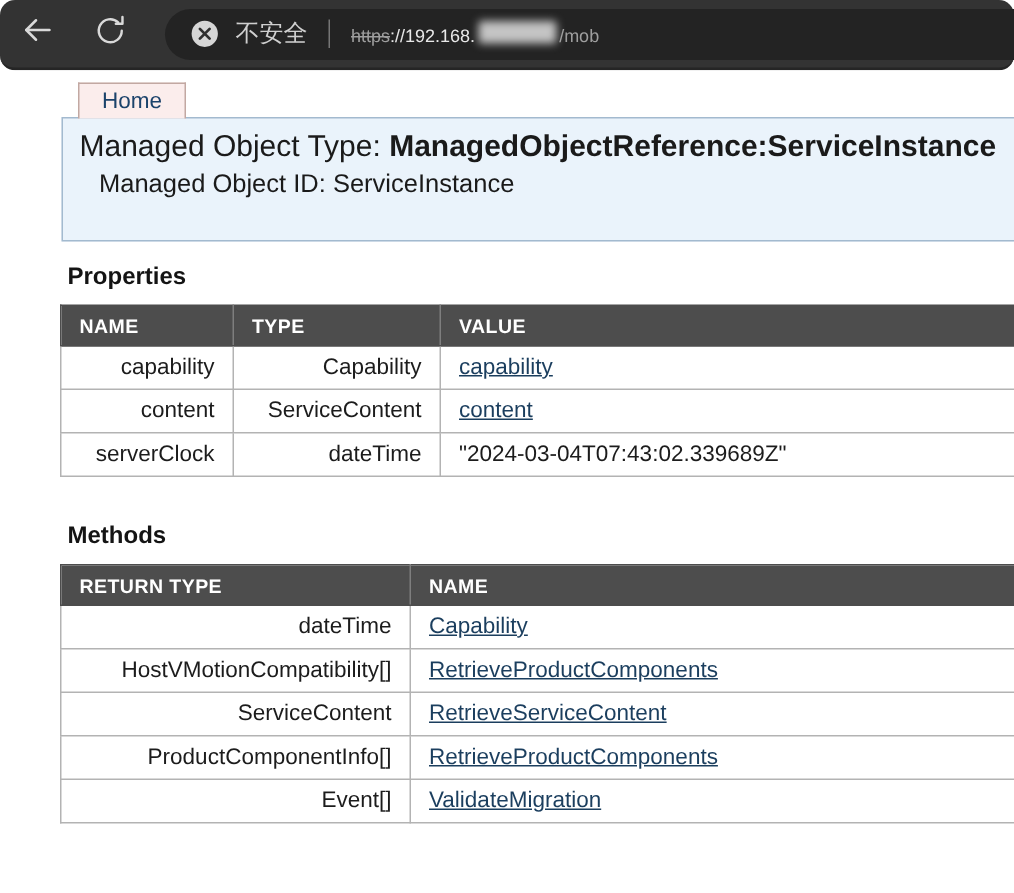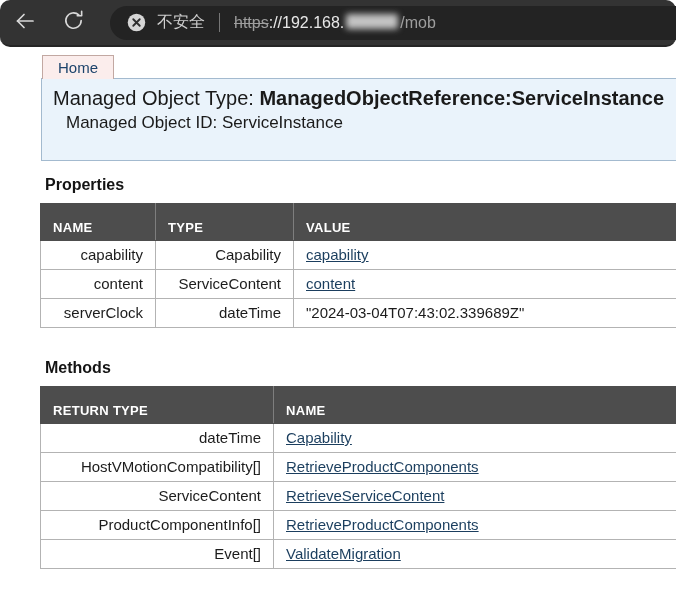--- a/index.html
+++ b/index.html
@@ -41,41 +41,41 @@
     white-space: nowrap;
   }
   .sec-icon { flex: 0 0 auto; margin-right: 10px; display: flex; }
   .sec-label { color: #cfcfcf; font-size: 16px; }
   .addr-sep {
     display: inline-block;
     width: 1px; height: 19px;
     background: #767676;
     margin: 0 14px;
   }
-  .url { font-size: 16px; color: #e8e8e8; }
+  .url { font-size: 12px; color: #e8e8e8; }
   .url .scheme { color: #9e9e9e; text-decoration: line-through; }
   .url .host { color: #e8e8e8; }
   .url .path { color: #9e9e9e; }
   .redacted {
     display: inline-block;
     width: 52px; height: 15px;
     background: #c4c4c4;
     filter: blur(3px);
     border-radius: 2px;
     vertical-align: -1px;
     margin: 0 2px;
   }
 
   
   .page { padding-top: 8px; background: #fff; }
   .content { margin-left: 40px; width: 1100px; }
 
   .tab {
     display: inline-block;
-    margin-left: 2px;
+    margin-left: 12px;
     padding: 3px 15px 3px 15px;
     background: #fbedec;
     border: 1px solid #c2a8a2;
     border-bottom: none;
     font-size: 15px;
     color: #1c436b;
     position: relative;
     z-index: 2;
     cursor: pointer;
   }
@@ -110,21 +110,21 @@
     table-layout: fixed;
     width: 1000px;
   }
   table.mob th {
     background: #4d4d4d;
     color: #ffffff;
     font-size: 13px;
     font-weight: bold;
     letter-spacing: 0.3px;
     text-align: left;
-    padding: 16px 12px 5px 12px;
+    padding: 6px 12px 5px 12px;
     border: 1px solid #4d4d4d;
     border-right: 1px solid #7e7e7e;
   }
   table.mob th:last-child { border-right: 1px solid #4d4d4d; }
   table.mob td {
     border: 1px solid #b3b3b3;
     padding: 5px 12px 6px 12px;
     font-size: 15px;
     color: #1c1c1c;
     background: #ffffff;

